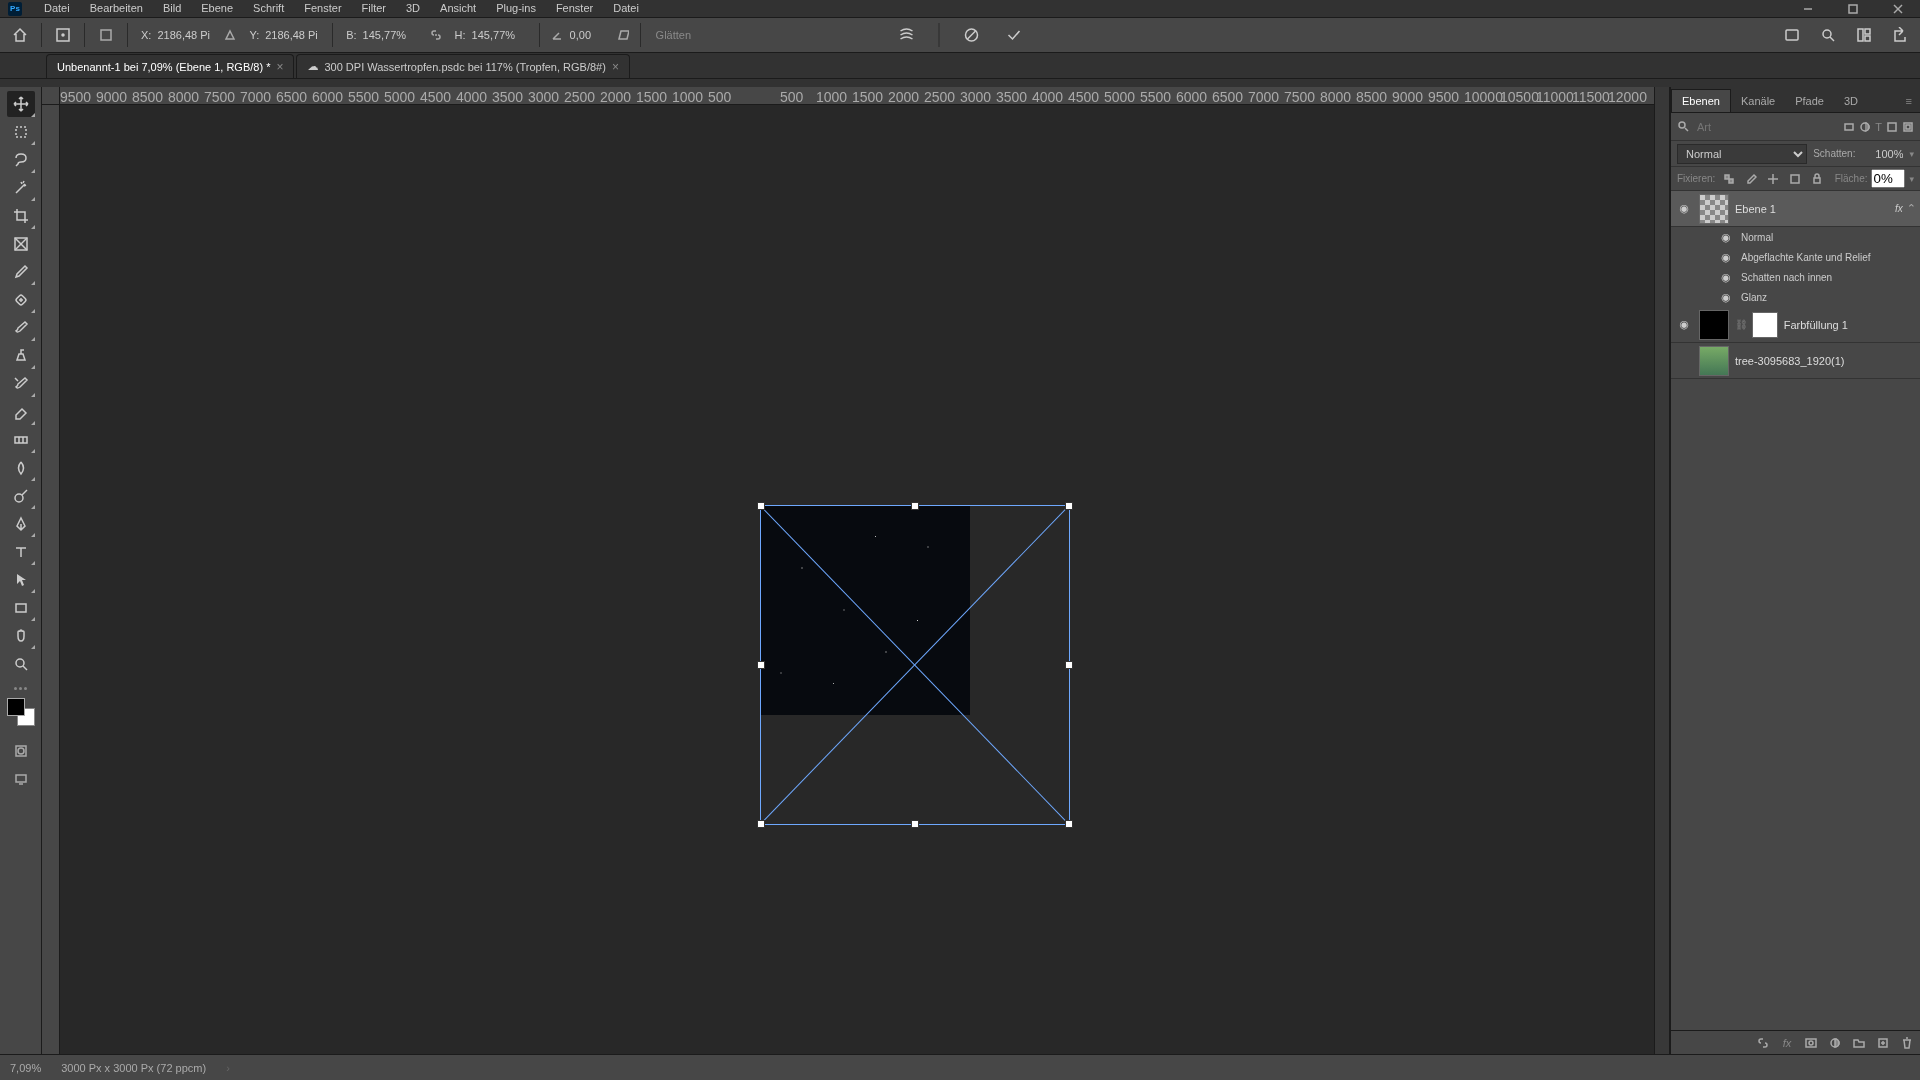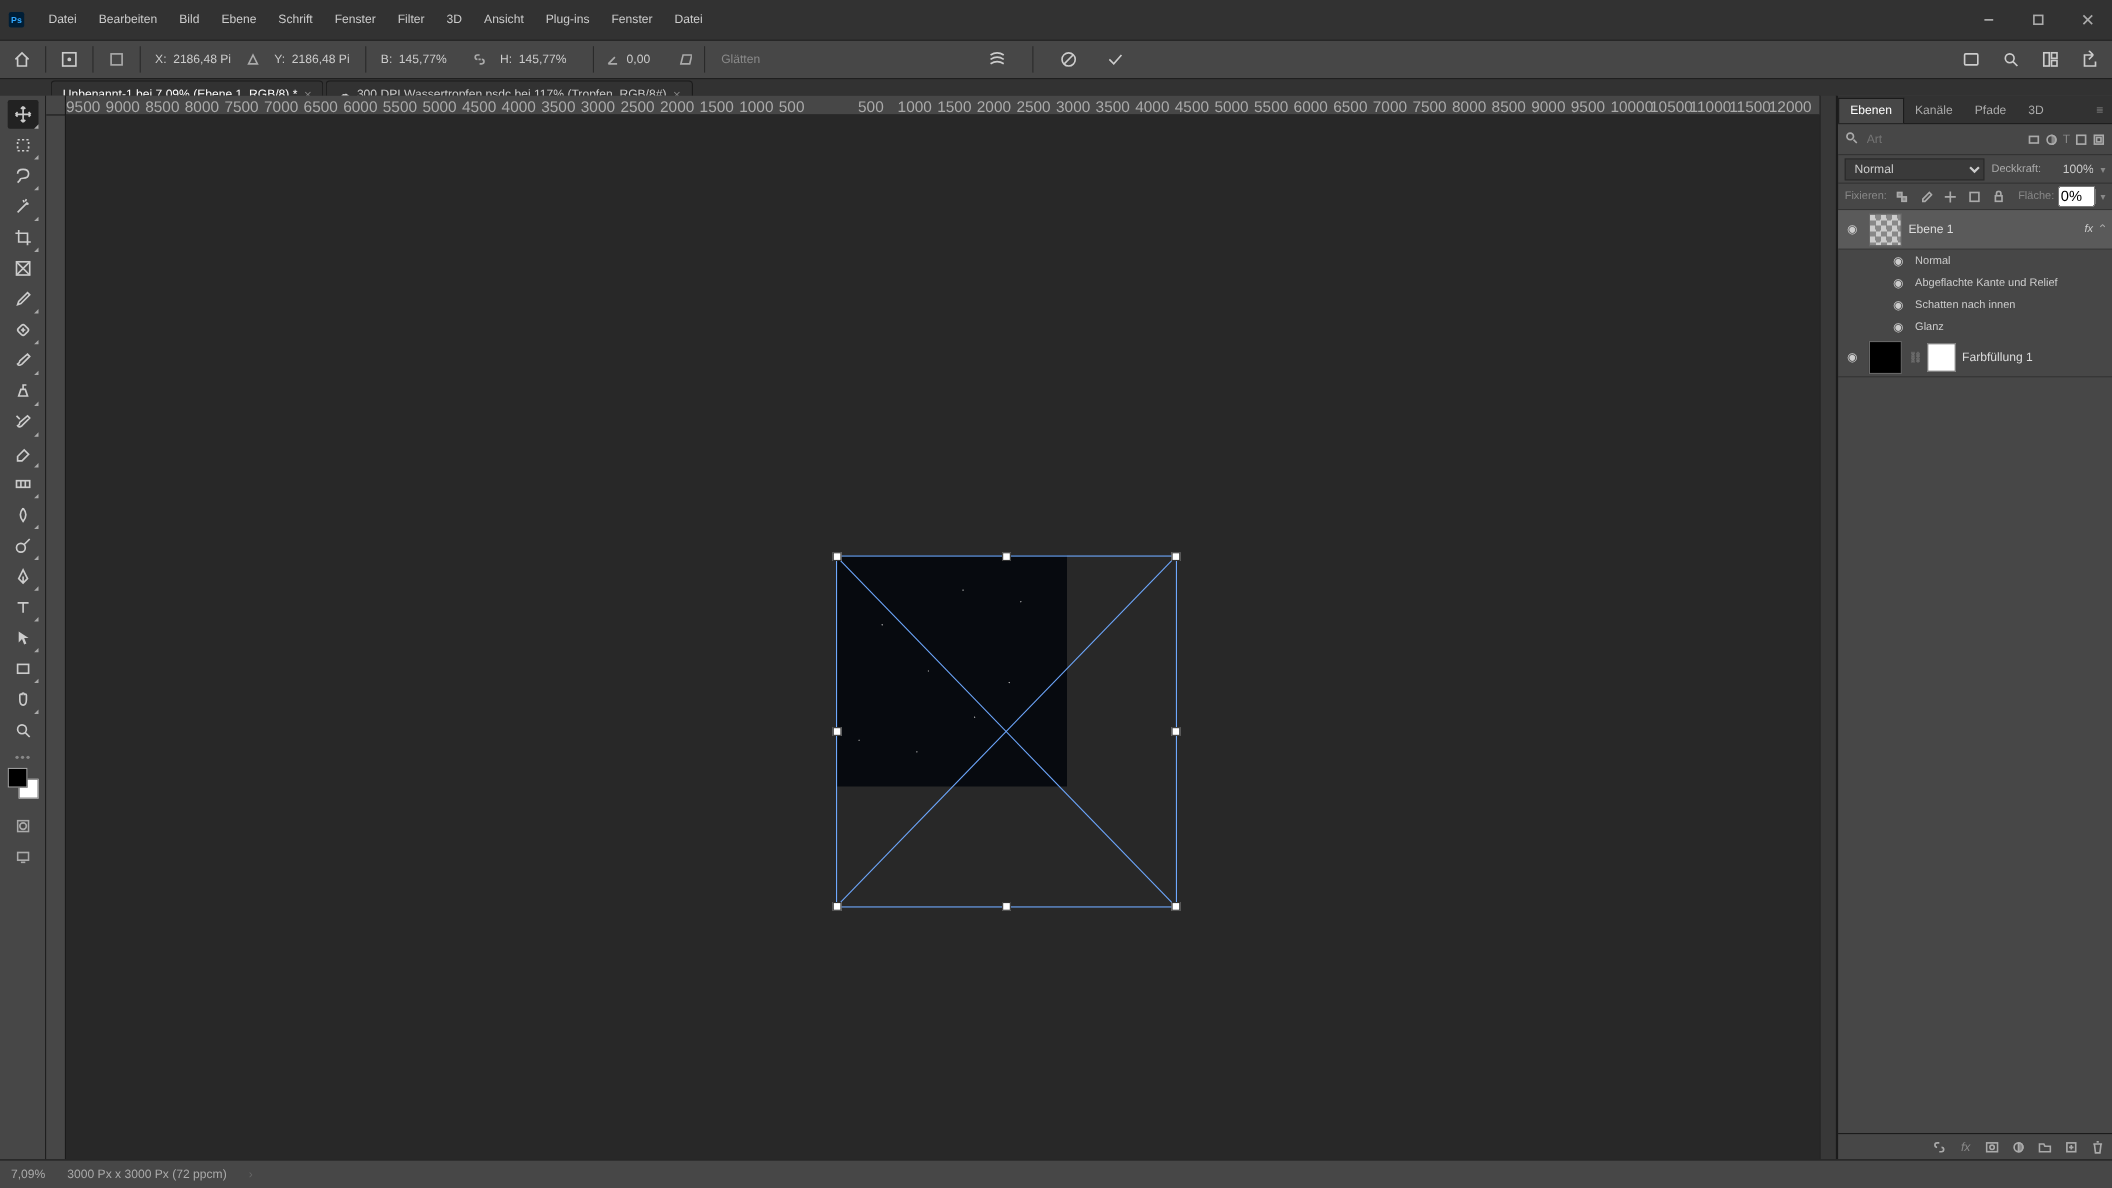--- a/index.html
+++ b/index.html
@@ -1,19 +1,19 @@
 <!DOCTYPE html>
 <html><head>
 <meta charset="utf-8">
 <style>
 * { margin: 0; padding: 0; box-sizing: border-box; font-family: "Segoe UI", Tahoma, sans-serif; }
 body { background: #323232; color: #cccccc; font-size: 11px; overflow: hidden; width: 1920px; height: 1080px; position: relative; }
 
 
-.titlebar { height: 36px; background: #323232; display: flex; align-items: center; padding-left: 8px; }
+.titlebar { height: 17px; background: #323232; display: flex; align-items: center; padding-left: 8px; }
 .titlebar .ps-icon { width: 14px; height: 14px; background: #001e36; color: #31a8ff; font-size: 8px; font-weight: bold; display: flex; align-items: center; justify-content: center; border-radius: 2px; margin-right: 12px; }
 .titlebar .menu-item { padding: 0 10px; cursor: pointer; height: 25px; line-height: 25px; }
 .titlebar .win-controls { margin-left: auto; display: flex; }
 .titlebar .win-btn { width: 45px; height: 25px; display: flex; align-items: center; justify-content: center; cursor: pointer; }
 
 
 .options-bar { height: 36px; background: #474747; border-top: 1px solid #1b1b1b; border-bottom: 1px solid #1b1b1b; display: flex; align-items: center; padding: 0 6px; gap: 3px; }
 .options-bar .opt-btn { width: 28px; height: 28px; display: flex; align-items: center; justify-content: center; cursor: pointer; border-radius: 2px; }
 .options-bar .sep { width: 1px; height: 24px; background: #2a2a2a; margin: 0 4px; }
 .options-bar .field-label { font-size: 11px; color: #cccccc; margin: 0 3px 0 6px; }
@@ -518,21 +518,21 @@
         </div>
       <div class="filter-btn">
           <svg class="icon-svg-sm" viewBox="0 0 12 12">
             <rect x="2" y="2" width="8" height="8"></rect>
             <rect x="4" y="4" width="4" height="4"></rect>
           </svg>
         </div>
     </div>
     <div class="blend-row">
       <select><option>Normal</option></select>
-      <span class="opacity-lbl">Deckkraft:</span>
+      <span class="opacity-lbl">Schatten:</span>
       <input class="opacity-val" value="100%" style="">
       <span style="color:#888;font-size:9px;">▾</span>
     </div>
     <div class="lock-row">
       <span class="lock-lbl">Fixieren:</span>
       <div class="lock-btn">
           <svg class="icon-svg-sm" viewBox="0 0 12 12">
             <rect x="2" y="2" width="4" height="4" fill="#888"></rect>
             <rect x="6" y="6" width="4" height="4" fill="#888"></rect>
           </svg>
@@ -588,20 +588,25 @@
         <span class="vis-small">◉</span>
         <span>Glanz</span>
       </div>
       <div class="layer">
         <div class="vis">◉</div>
         <div class="thumb" style="background:#000;"></div>
         <span style="color:#888;font-size:10px;margin-right:4px;">⛓</span>
         <div class="mask-thumb"></div>
         <span class="lname">Farbfüllung 1</span>
       </div>
+      <div class="layer">
+        <div class="vis" style="color:#555;"></div>
+        <div class="thumb" style="background:linear-gradient(#7a6,#475);"></div>
+        <span class="lname">tree-3095683_1920(1)</span>
+      </div>
     </div>
     <div class="panel-bottom">
       <div class="pb-btn">
           <svg class="icon-svg-sm" viewBox="0 0 12 12">
             <path d="M4 6 A2 2 0 0 1 4 2 L6 2 M8 6 A2 2 0 0 1 8 10 L6 10"></path>
           </svg>
         </div>
       <div class="pb-btn" style="font-style:italic;">fx</div>
       <div class="pb-btn">
           <svg class="icon-svg-sm" viewBox="0 0 12 12">

